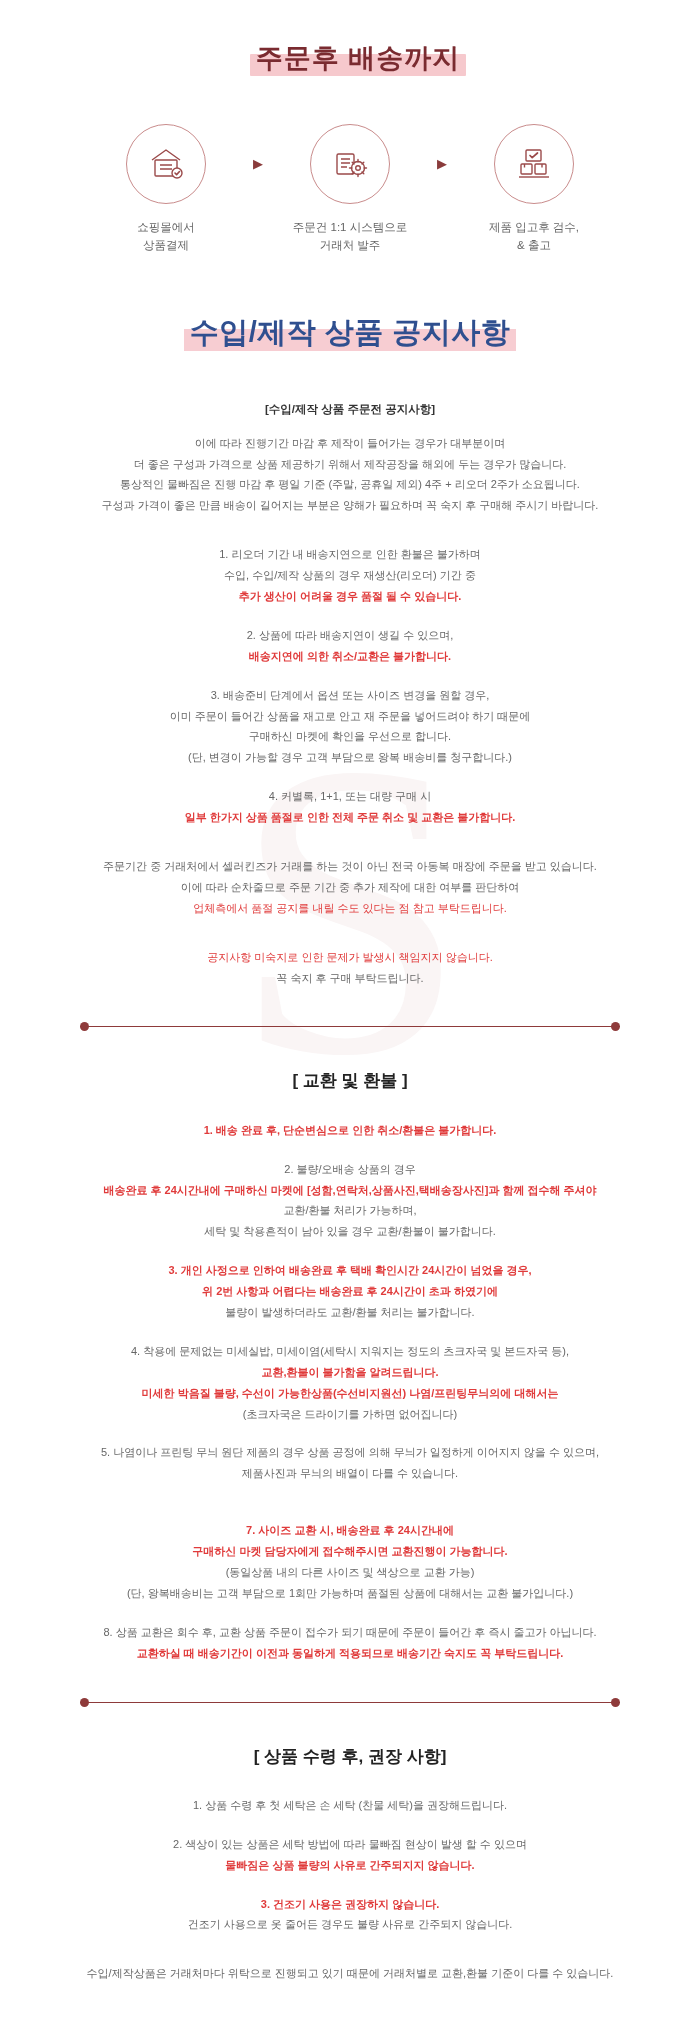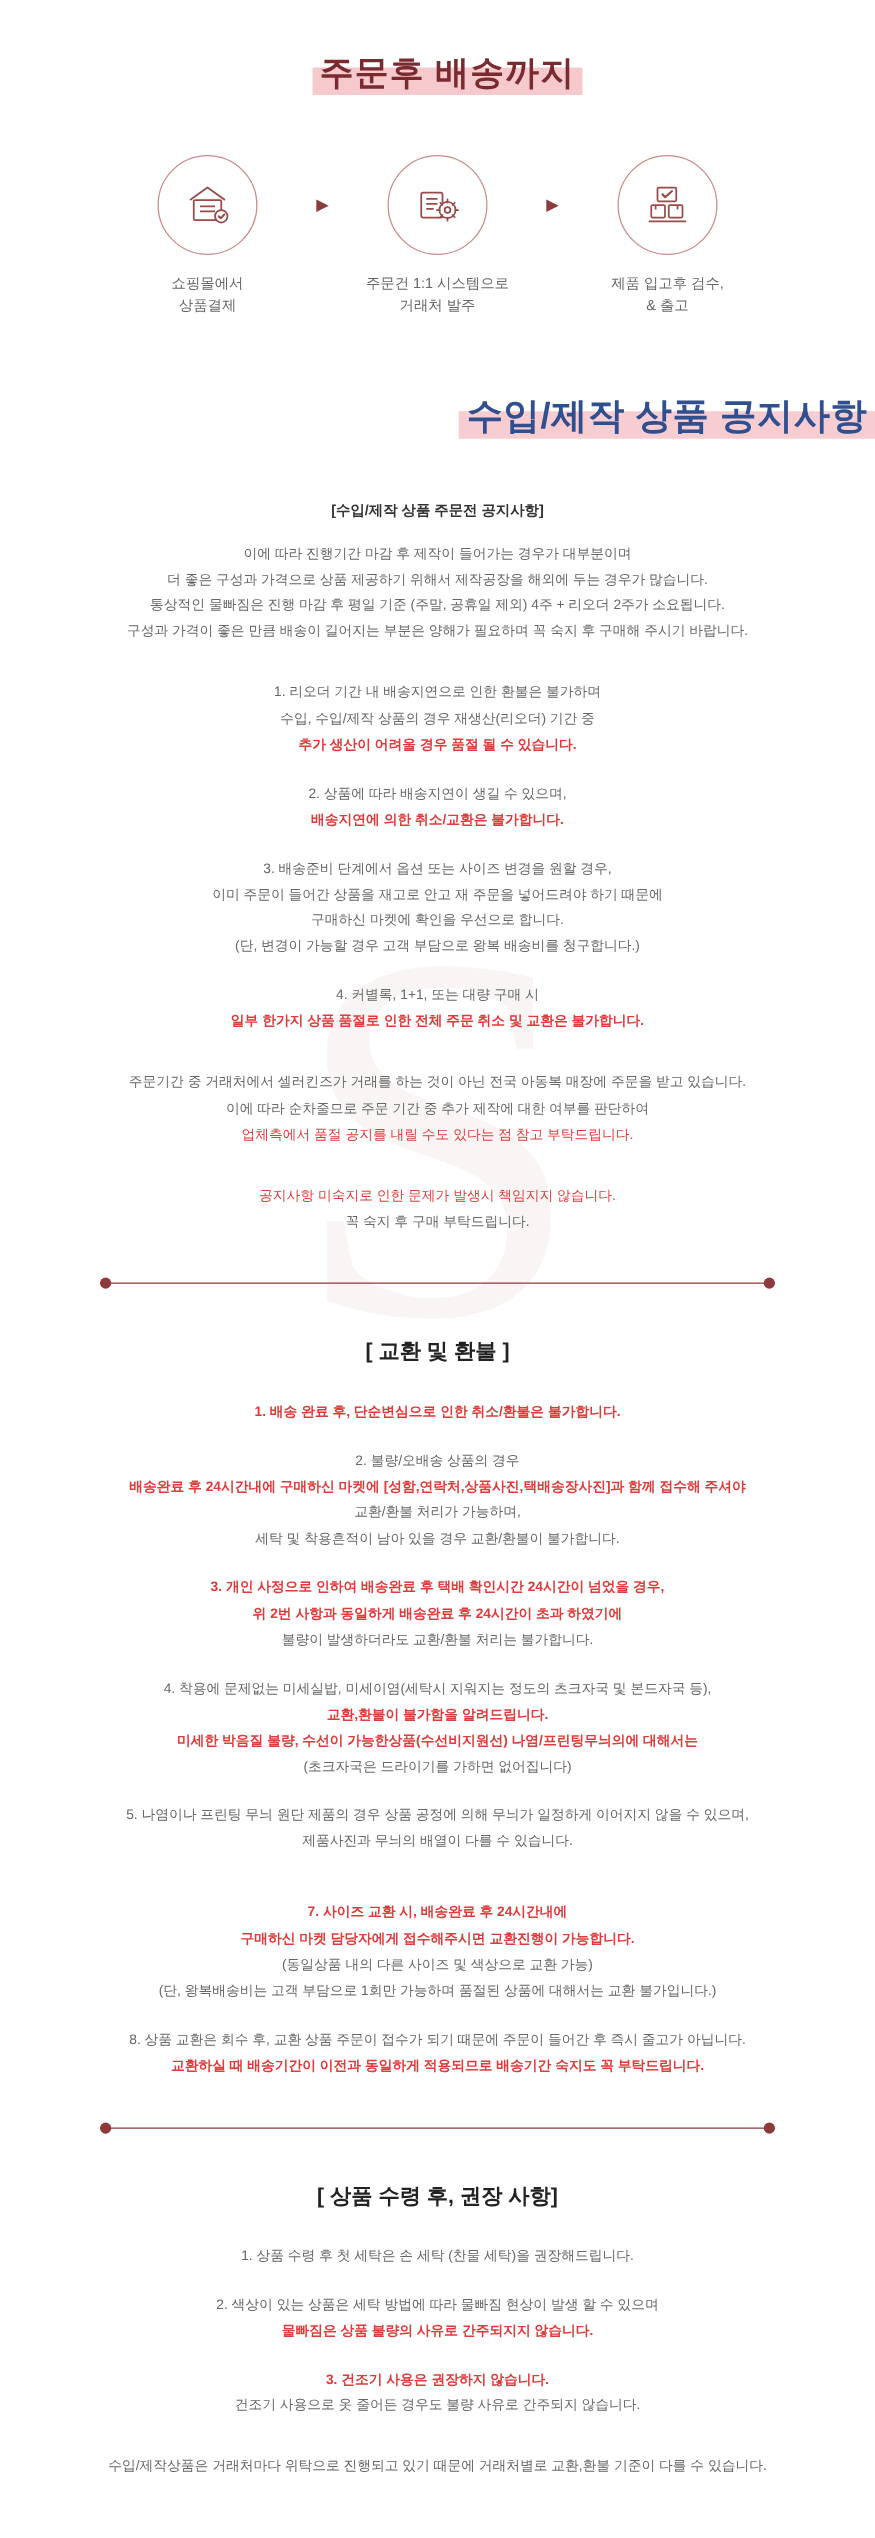--- a/index.html
+++ b/index.html
@@ -94,21 +94,21 @@
   .arrow{
     width:34px;
     margin-top:32px;
     text-align:center;
     color:#8a3b3b;
     font-size:13px;
   }
 
   
   .main-heading{
-    text-align:right;
+    text-align:center;
     margin-top:58px;
   }
   .main-heading .wrap{
     display:inline-block;
     position:relative;
     padding:0 6px;
   }
   .main-heading .hl{
     position:absolute;
     left:0;right:0;
@@ -312,21 +312,21 @@
       <div>
         <div>2. 불량/오배송 상품의 경우</div>
         <div class="red-b">배송완료 후 24시간내에 구매하신 마켓에 [성함,연락처,상품사진,택배송장사진]과 함께 접수해 주셔야</div>
         <div>교환/환불 처리가 가능하며,</div>
         <div>세탁 및 착용흔적이 남아 있을 경우 교환/환불이 불가합니다.</div>
       </div>
       <div class="gap"></div>
 
       <div>
         <div class="red-b">3. 개인 사정으로 인하여 배송완료 후 택배 확인시간 24시간이 넘었을 경우,</div>
-        <div class="red-b">위 2번 사항과 동일하게 배송완료 후 24시간이 초과 하였기에</div>
+        <div class="red-b">위 2번 사항과 어렵다는 배송완료 후 24시간이 초과 하였기에</div>
         <div>불량이 발생하더라도 교환/환불 처리는 불가합니다.</div>
       </div>
       <div class="gap"></div>
 
       <div>
         <div>4. 착용에 문제없는 미세실밥, 미세이염(세탁시 지워지는 정도의 츠크자국 및 본드자국 등),</div>
         <div class="red-b">교환,환불이 불가함을 알려드립니다.</div>
         <div class="red-b">미세한 박음질 불량, 수선이 가능한상품(수선비지원선) 나염/프린팅무늬의에 대해서는</div>
         <div>(초크자국은 드라이기를 가하면 없어집니다)</div>
       </div>

